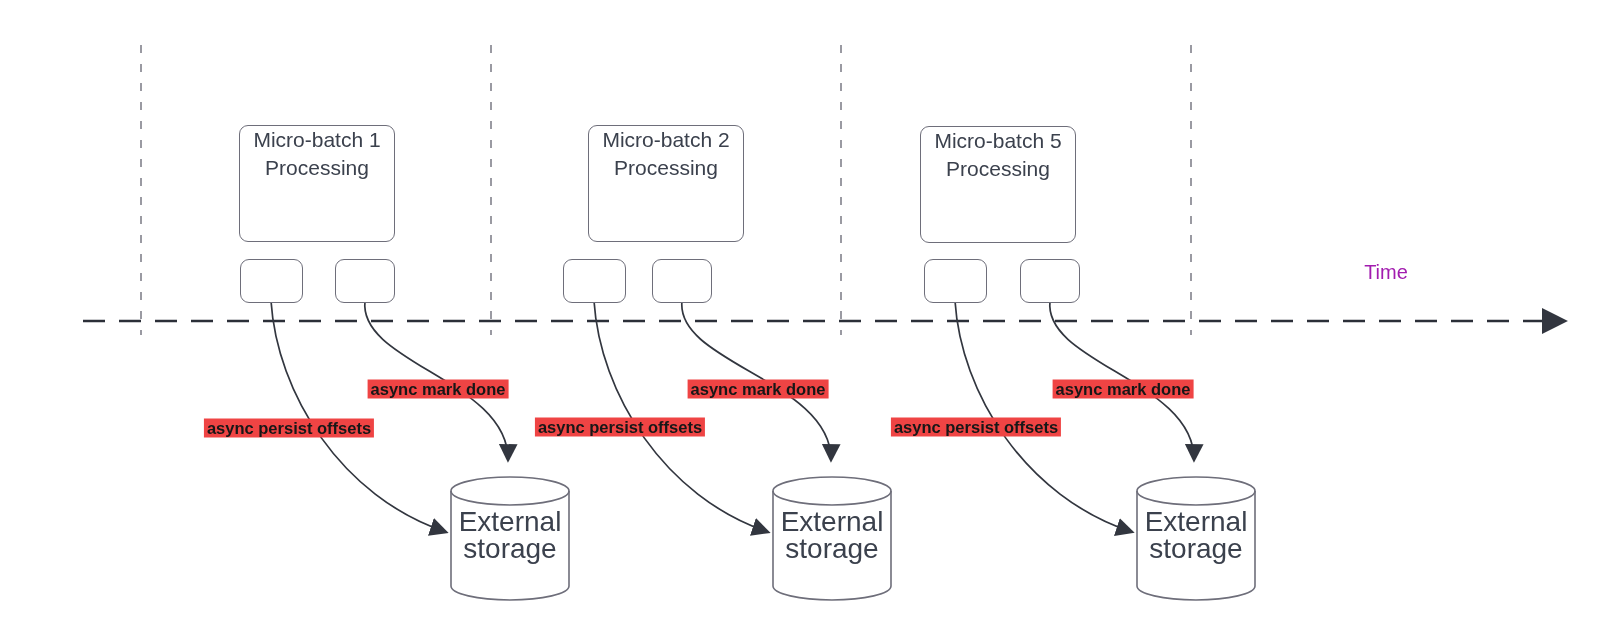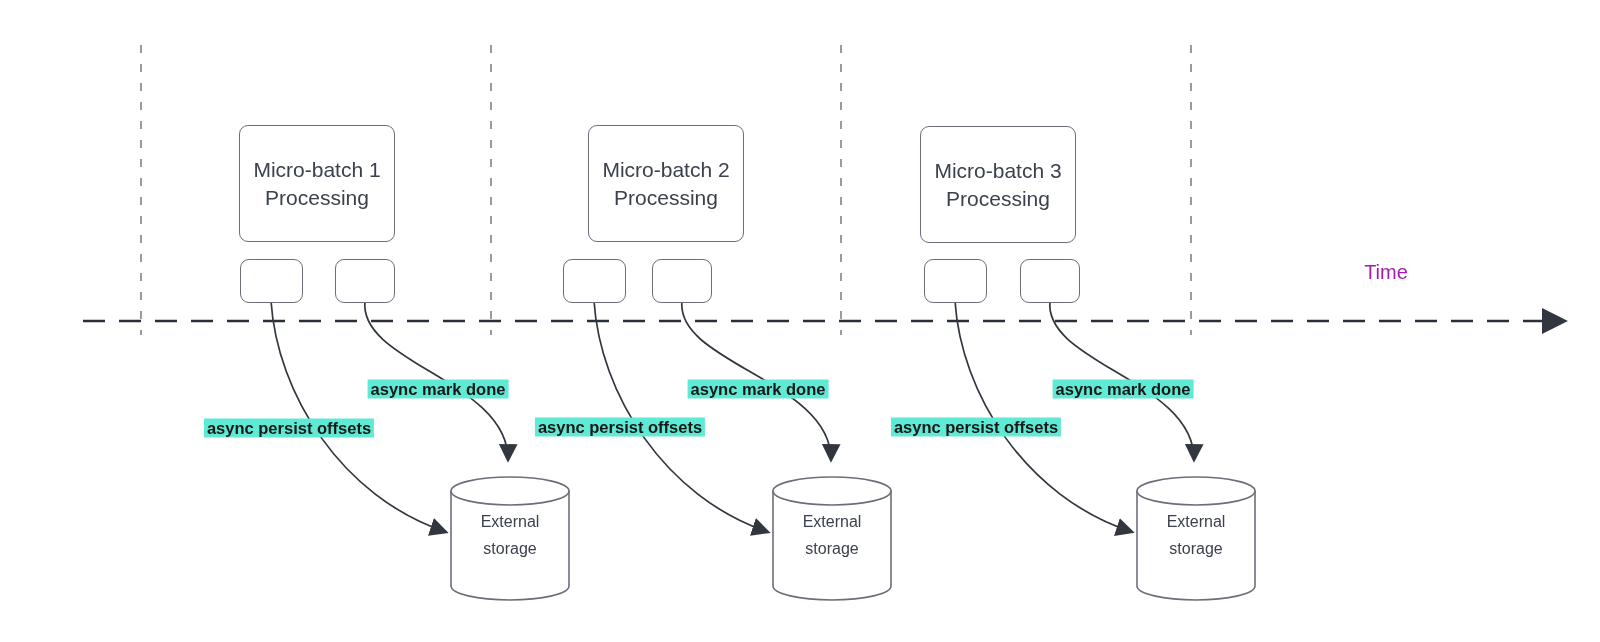--- a/index.html
+++ b/index.html
@@ -4,34 +4,34 @@
 <style>
   html,body{margin:0;padding:0;background:#ffffff;}
   .canvas{
     position:relative;width:1600px;height:642px;background:#ffffff;overflow:hidden;
     font-family:"Liberation Sans", sans-serif;
   }
   .canvas svg{position:absolute;left:0;top:0;}
   .proc-box{
     position:absolute;width:156px;height:117px;box-sizing:border-box;
     border:1.6px solid #6e6e7a;border-radius:9px;background:#ffffff;
-    display:flex;flex-direction:column;align-items:center;justify-content:center;
+    display:flex;flex-direction:column;align-items:center;justify-content:flex-start;
     color:#3b414d;font-size:21px;line-height:28px;text-align:center;
   }
   .mini-rect{
     position:absolute;width:63px;height:44px;box-sizing:border-box;
     border:1.6px solid #6e6e7a;border-radius:9px;background:#ffffff;
   }
   .storage-label{
     position:absolute;width:118px;text-align:center;color:#3b414d;
-    font-size:16px;line-height:27px;
+    font-size:28px;line-height:27px;
   }
   .conn-label{
     position:absolute;transform:translate(-50%,-50%);
-    background:#5eead4;padding:0 3px;white-space:nowrap;
+    background:#ef4444;padding:0 3px;white-space:nowrap;
     color:#171717;font-size:16.5px;font-weight:bold;
   }
   .time-label{
     position:absolute;transform:translate(-50%,-50%);
     color:#a21caf;font-size:20px;
   }
 </style>
 </head>
 <body>
 
@@ -96,21 +96,21 @@
   <div class="mini-rect" style="left:563px;top:259px"></div>
   <div class="mini-rect" style="left:652px;top:259px;width:60px"></div>
   <div class="conn-label" style="left:620px;top:427px">async persist offsets</div>
   <div class="conn-label" style="left:758px;top:389px">async mark done</div>
   <div class="storage-label" style="left:773px;top:508px">
     <div>External</div>
     <div>storage</div>
   </div>
 
   <div class="proc-box" style="left:920px;top:126px">
-    <span>Micro-batch 3</span>
+    <span>Micro-batch 5</span>
     <span>Processing</span>
   </div>
   <div class="mini-rect" style="left:924px;top:259px"></div>
   <div class="mini-rect" style="left:1020px;top:259px;width:60px"></div>
   <div class="conn-label" style="left:976px;top:427px">async persist offsets</div>
   <div class="conn-label" style="left:1123px;top:389px">async mark done</div>
   <div class="storage-label" style="left:1137px;top:508px">
     <div>External</div>
     <div>storage</div>
   </div>

